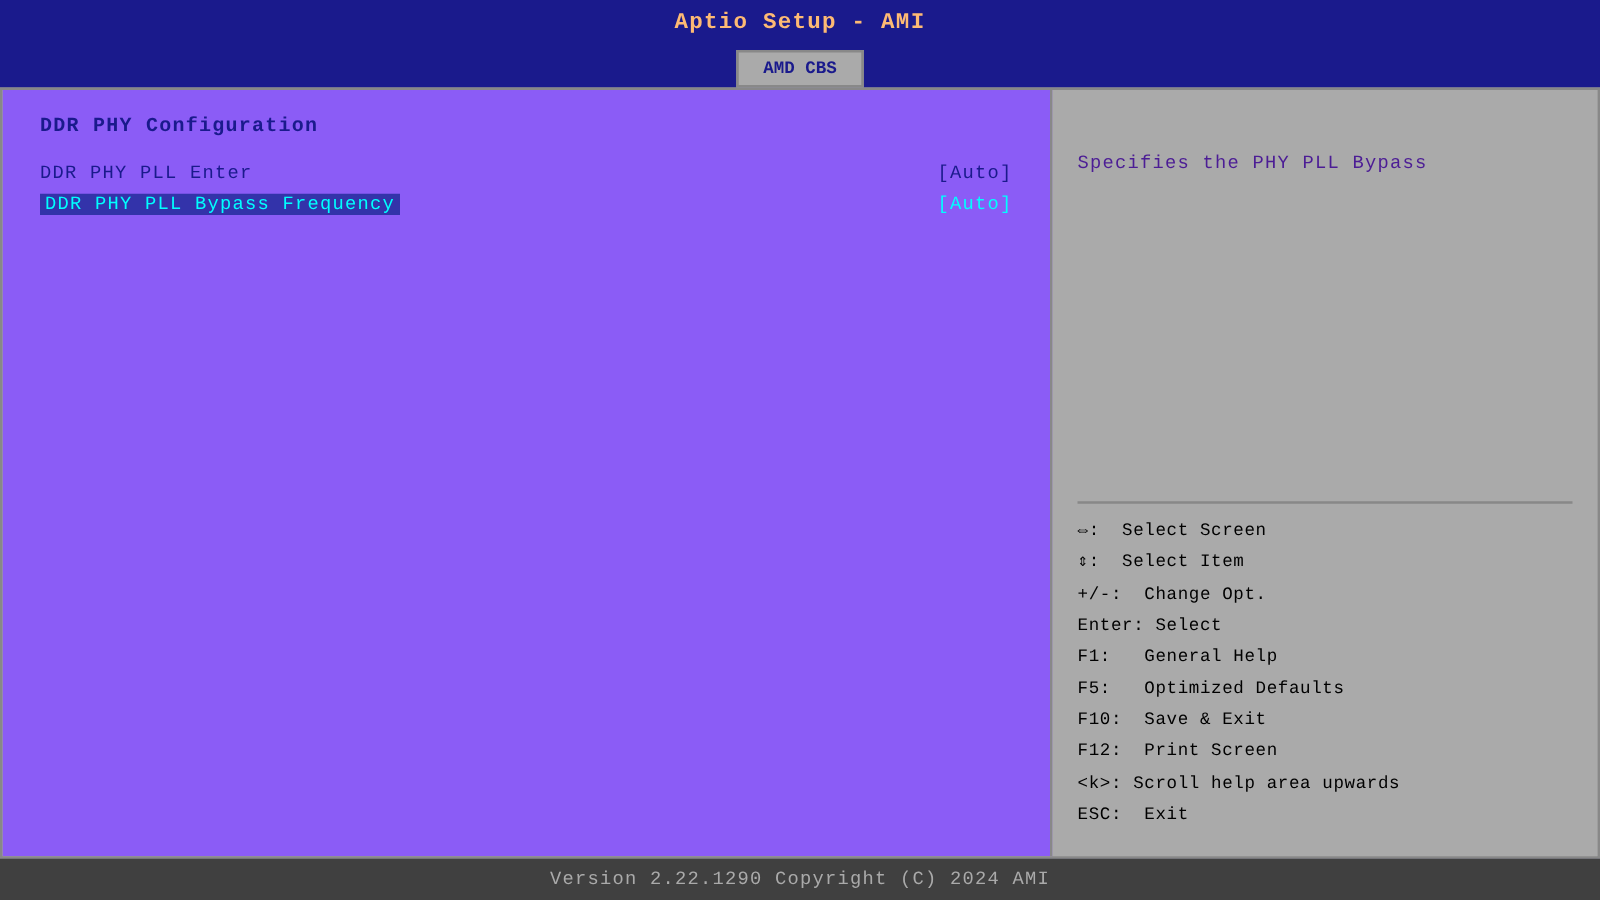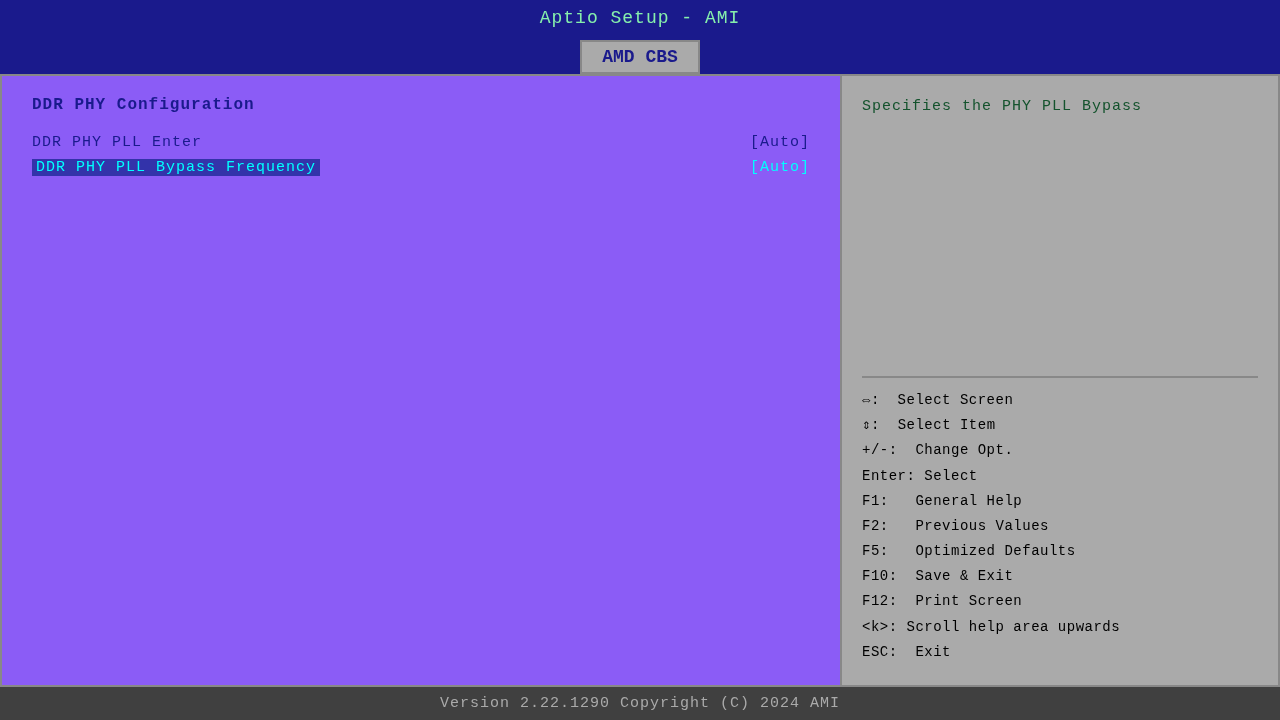--- a/index.html
+++ b/index.html
@@ -13,40 +13,40 @@
       height: 720px;
       background-color: #1a1a8c;
       font-family: 'Courier New', Courier, monospace;
       overflow: hidden;
       display: flex;
       flex-direction: column;
     }
 
     #title-bar {
       background-color: #1a1a8c;
-      color: #86efac;
+      color: #fdba74;
       text-align: center;
       padding: 8px 0;
       font-size: 18px;
-      font-weight: normal;
+      font-weight: bold;
       letter-spacing: 1px;
     }
 
     #tab-bar {
       background-color: #1a1a8c;
       display: flex;
       padding: 4px 0 0 0;
       justify-content: center;
     }
 
     .tab {
       background-color: #aaaaaa;
       color: #1a1a8c;
       padding: 5px 20px;
-      font-size: 18px;
+      font-size: 14px;
       font-weight: bold;
       border: 2px solid #888888;
       cursor: pointer;
       font-family: 'Courier New', Courier, monospace;
       text-align: right;
     }
 
     .tab.active {
       background-color: #aaaaaa;
       color: #1a1a8c;
@@ -108,25 +108,26 @@
       color: #00ffff;
       background-color: #3333aa;
       padding: 0 4px;
     }
 
     .highlighted-row .config-value {
       color: #00ffff;
     }
 
     .help-text {
-      color: #14532d;
+      color: #4c1d95;
       font-size: 15px;
       letter-spacing: 1px;
       line-height: 1.5;
       flex: 1;
+      margin-top: 28px;
     }
 
     .divider {
       border: none;
       border-top: 2px solid #888888;
       margin: 10px 0;
     }
 
     .shortcuts {
       color: #000000;
@@ -177,21 +178,20 @@
     <div class="help-text">Specifies the PHY PLL Bypass</div>
 
     <hr class="divider">
 
     <div class="shortcuts">
       <div>⇔:&nbsp; Select Screen</div>
       <div>⇕:&nbsp; Select Item</div>
       <div>+/-:&nbsp; Change Opt.</div>
       <div>Enter: Select</div>
       <div>F1:&nbsp;&nbsp; General Help</div>
-      <div>F2:&nbsp;&nbsp; Previous Values</div>
       <div>F5:&nbsp;&nbsp; Optimized Defaults</div>
       <div>F10:&nbsp; Save &amp; Exit</div>
       <div>F12:&nbsp; Print Screen</div>
       <div>&lt;k&gt;: Scroll help area upwards</div>
       <div>ESC:&nbsp; Exit</div>
     </div>
   </div>
 
 </div>
 

